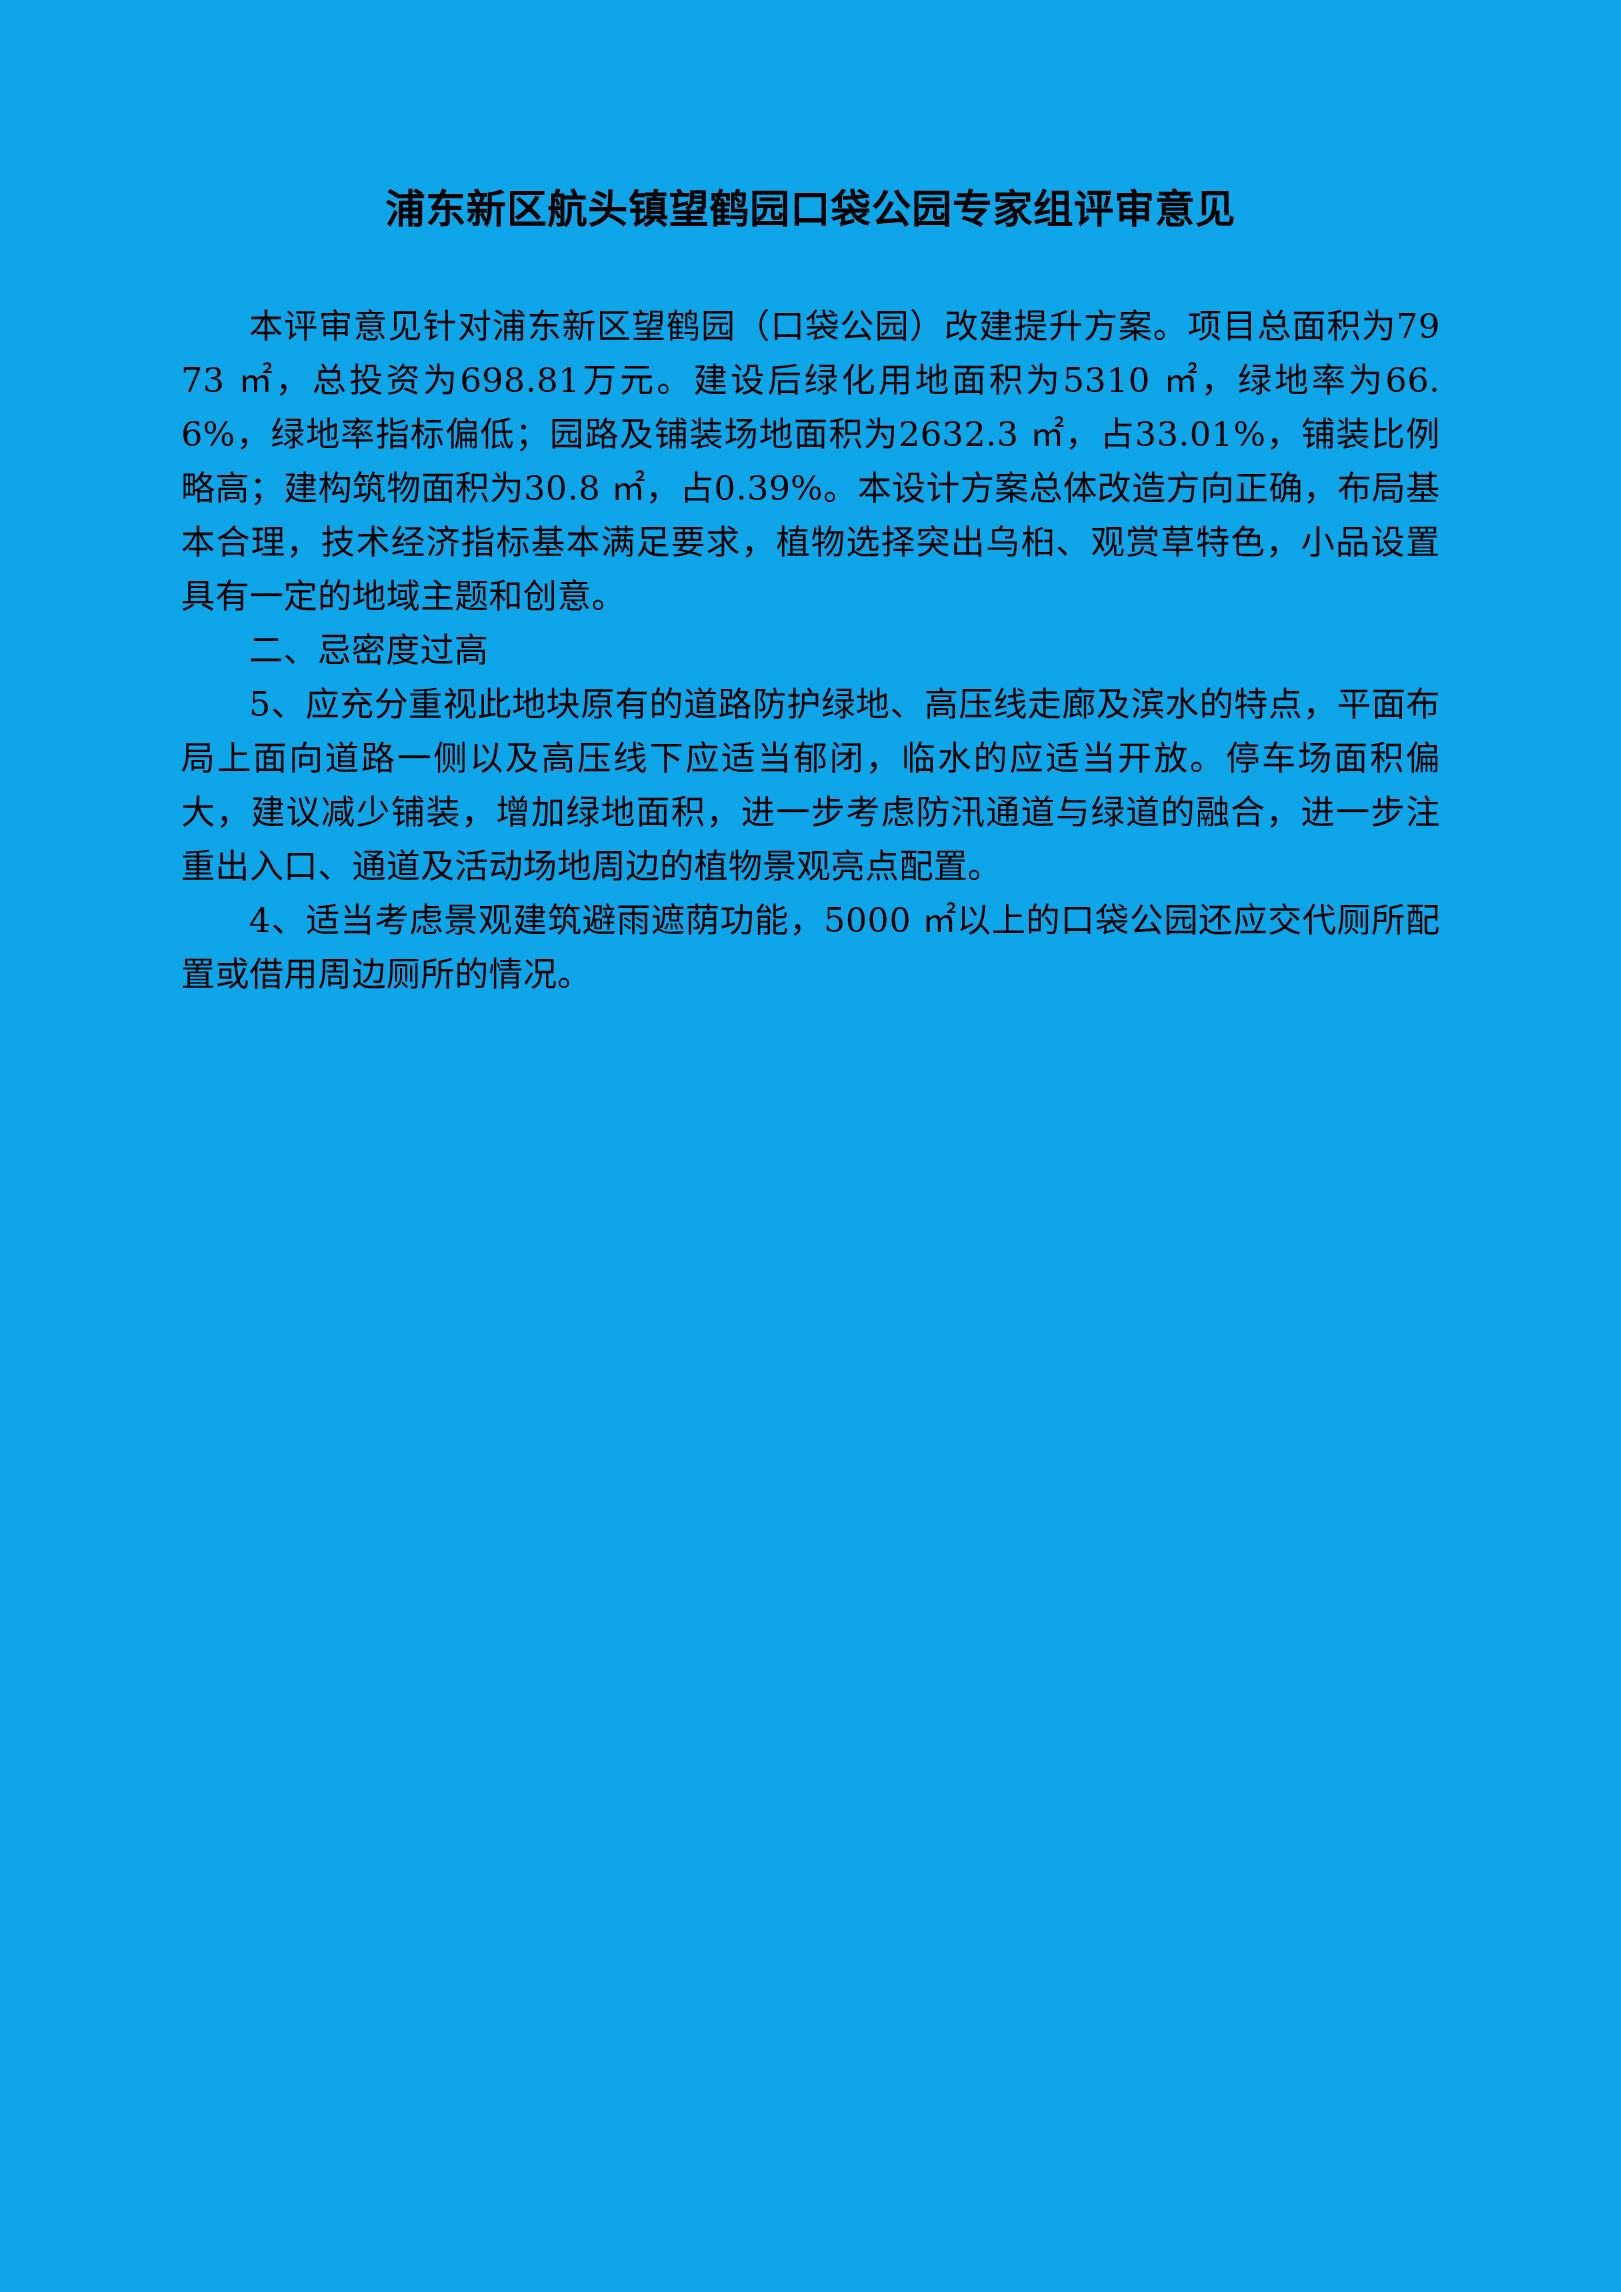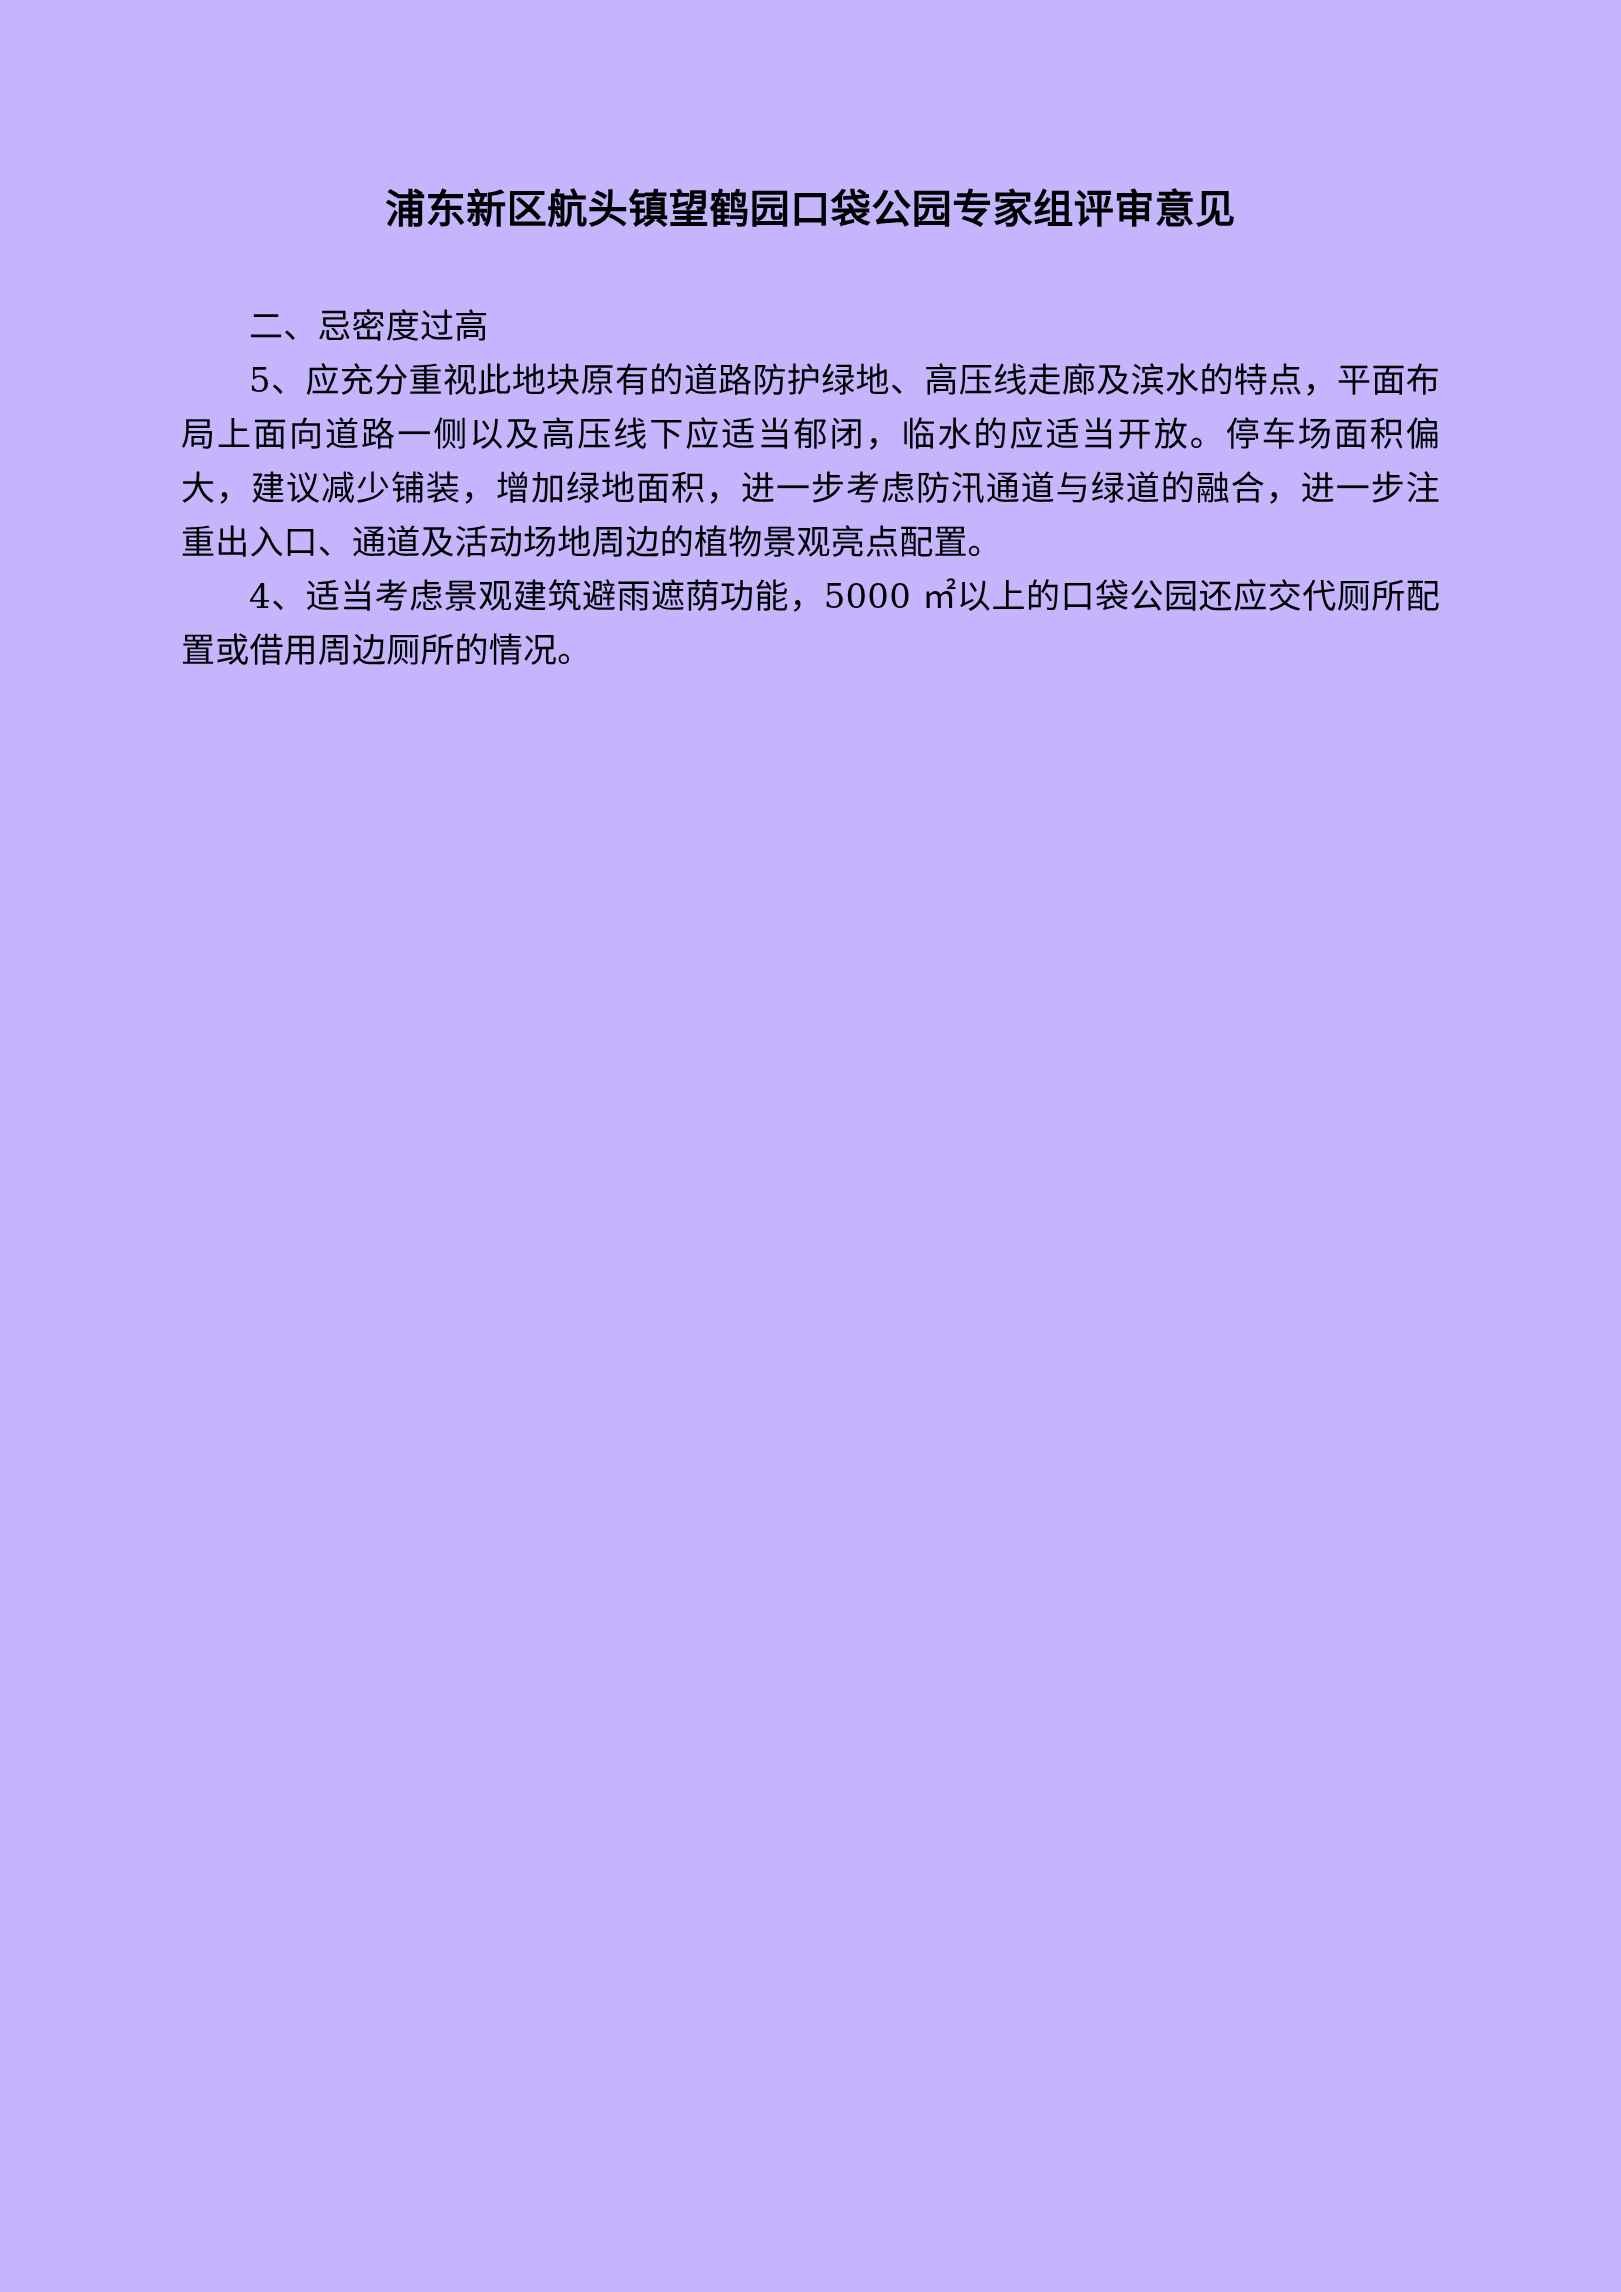--- a/index.html
+++ b/index.html
@@ -13,21 +13,21 @@
     font-family: "DejaVu Serif", "Liberation Serif", serif;
     color: #000000;
     -webkit-font-smoothing: antialiased;
   }
 
   .page {
     position: relative;
     width: 1621px;
     height: 2293px;
     margin: 0 auto;
-    background: #c4b5fd;
+    background: #0ea5e9;
     box-sizing: border-box;
     padding: 4px;
     overflow: hidden;
   }
 
   .page-inner {
     position: absolute;
     left: 181px;
     top: 0;
     width: 1259px;
@@ -74,20 +74,21 @@
 <body>
 
 <div class="page">
   <div class="page-inner">
 
     <h1 class="doc-title">浦东新区航头镇望鹤园口袋公园专家组评审意见</h1>
 
     <div class="body-block">
 
 
+      <p class="para">本评审意见针对浦东新区望鹤园（口袋公园）改建提升方案。项目总面积为7973 ㎡，总投资为698.81万元。建设后绿化用地面积为5310 ㎡，绿地率为66.6%，绿地率指标偏低；园路及铺装场地面积为2632.3 ㎡，占33.01%，铺装比例略高；建构筑物面积为30.8 ㎡，占0.39%。本设计方案总体改造方向正确，布局基本合理，技术经济指标基本满足要求，植物选择突出乌桕、观赏草特色，小品设置具有一定的地域主题和创意。</p>
 
       <p class="para heading-para">二、忌密度过高</p>
 
       <p class="para">5、应充分重视此地块原有的道路防护绿地、高压线走廊及滨水的特点，平面布局上面向道路一侧以及高压线下应适当郁闭，临水的应适当开放。停车场面积偏大，建议减少铺装，增加绿地面积，进一步考虑防汛通道与绿道的融合，进一步注重出入口、通道及活动场地周边的植物景观亮点配置。</p>
 
 
 
       <p class="para">4、适当考虑景观建筑避雨遮荫功能，5000 ㎡以上的口袋公园还应交代厕所配置或借用周边厕所的情况。</p>
 
     </div>

